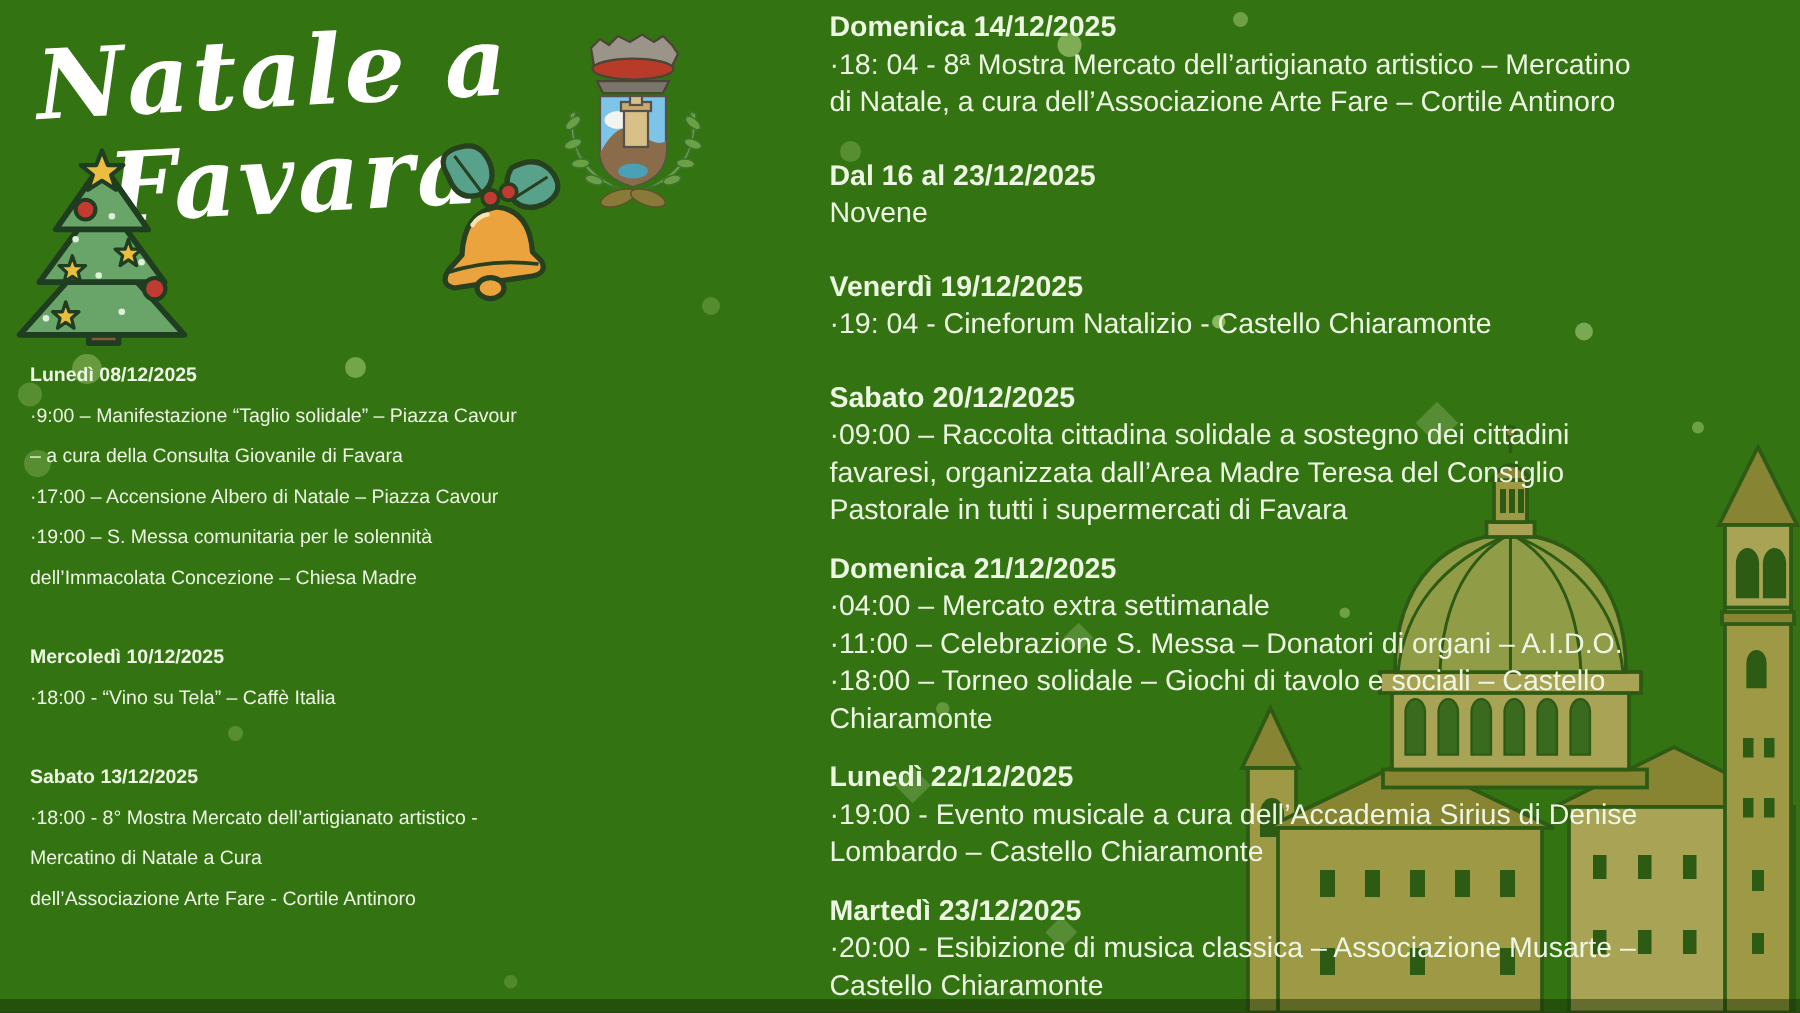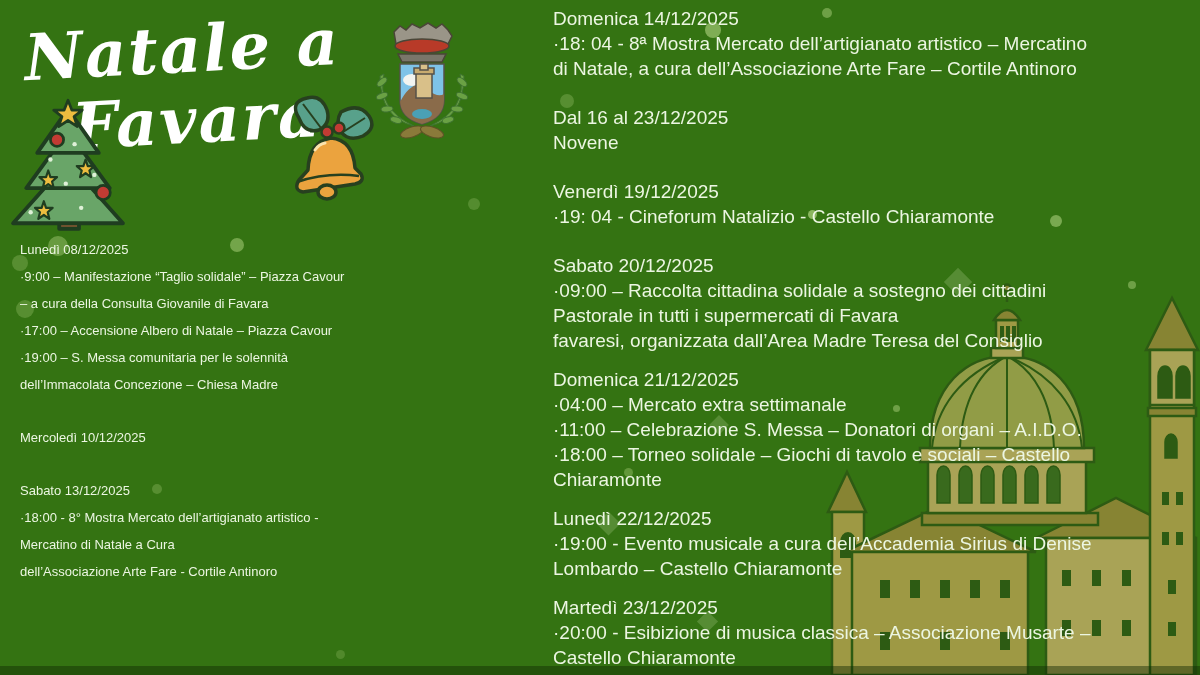--- a/index.html
+++ b/index.html
@@ -17,21 +17,21 @@
     color:#ffffff;font-family:"DejaVu Serif",serif;font-style:italic;font-weight:bold;
   }
   .title .t1{font-size:64px;line-height:1.05;letter-spacing:2px;}
   .title .t2{font-size:64px;line-height:1.05;letter-spacing:2px;margin-left:44px;margin-top:4px;}
   
   .col{position:absolute;color:#ecf6e2;}
   .col-left{left:20px;top:236px;width:528px;}
   .col-right{left:553px;top:6px;width:640px;}
   .col-left .date,.col-left .line{font-size:13px;line-height:27px;}
   .col-right .date,.col-right .line{font-size:19px;line-height:25px;}
-  .date{font-weight:normal;white-space:nowrap;}
+  .date{font-weight:bold;white-space:nowrap;}
   .line{white-space:nowrap;}
   .col-left .section{margin-bottom:26px;}
   .gap-lg{margin-bottom:24px;}
   .gap-sm{margin-bottom:14px;}
   .icon{position:absolute;}
   .church{position:absolute;left:810px;top:280px;width:390px;height:395px;}
   .bottom-strip{position:absolute;left:0;bottom:0;width:1200px;height:9px;background:rgba(18,42,5,.45);}
 </style>
 </head>
 <body>
@@ -208,20 +208,21 @@
     <div class="section">
       <div class="date">Lunedì 08/12/2025</div>
       <div class="line">·9:00 – Manifestazione “Taglio solidale” – Piazza Cavour</div>
       <div class="line">– a cura della Consulta Giovanile di Favara</div>
       <div class="line">·17:00 – Accensione Albero di Natale – Piazza Cavour</div>
       <div class="line">·19:00 – S. Messa comunitaria per le solennità</div>
       <div class="line">dell’Immacolata Concezione – Chiesa Madre</div>
     </div>
     <div class="section">
       <div class="date">Mercoledì 10/12/2025</div>
+      <div class="line">·18:00 - “Vino su Tela” – Caffè Italia</div>
     </div>
     <div class="section">
       <div class="date">Sabato 13/12/2025</div>
       <div class="line">·18:00 - 8° Mostra Mercato dell’artigianato artistico -</div>
       <div class="line">Mercatino di Natale a Cura</div>
       <div class="line">dell’Associazione Arte Fare - Cortile Antinoro</div>
     </div>
   </div>
 
   <div class="col col-right">
@@ -234,22 +235,22 @@
       <div class="date">Dal 16 al 23/12/2025</div>
       <div class="line">Novene</div>
     </div>
     <div class="section gap-lg">
       <div class="date">Venerdì 19/12/2025</div>
       <div class="line">·19: 04 - Cineforum Natalizio - Castello Chiaramonte</div>
     </div>
     <div class="section gap-sm">
       <div class="date">Sabato 20/12/2025</div>
       <div class="line">·09:00 – Raccolta cittadina solidale a sostegno dei cittadini</div>
+      <div class="line">favaresi, organizzata dall’Area Madre Teresa del Consiglio</div>
       <div class="line">Pastorale in tutti i supermercati di Favara</div>
-      <div class="line">favaresi, organizzata dall’Area Madre Teresa del Consiglio</div>
     </div>
     <div class="section gap-sm">
       <div class="date">Domenica 21/12/2025</div>
       <div class="line">·04:00 – Mercato extra settimanale</div>
       <div class="line">·11:00 – Celebrazione S. Messa – Donatori di organi – A.I.D.O.</div>
       <div class="line">·18:00 – Torneo solidale – Giochi di tavolo e sociali – Castello</div>
       <div class="line">Chiaramonte</div>
     </div>
     <div class="section gap-sm">
       <div class="date">Lunedì 22/12/2025</div>

